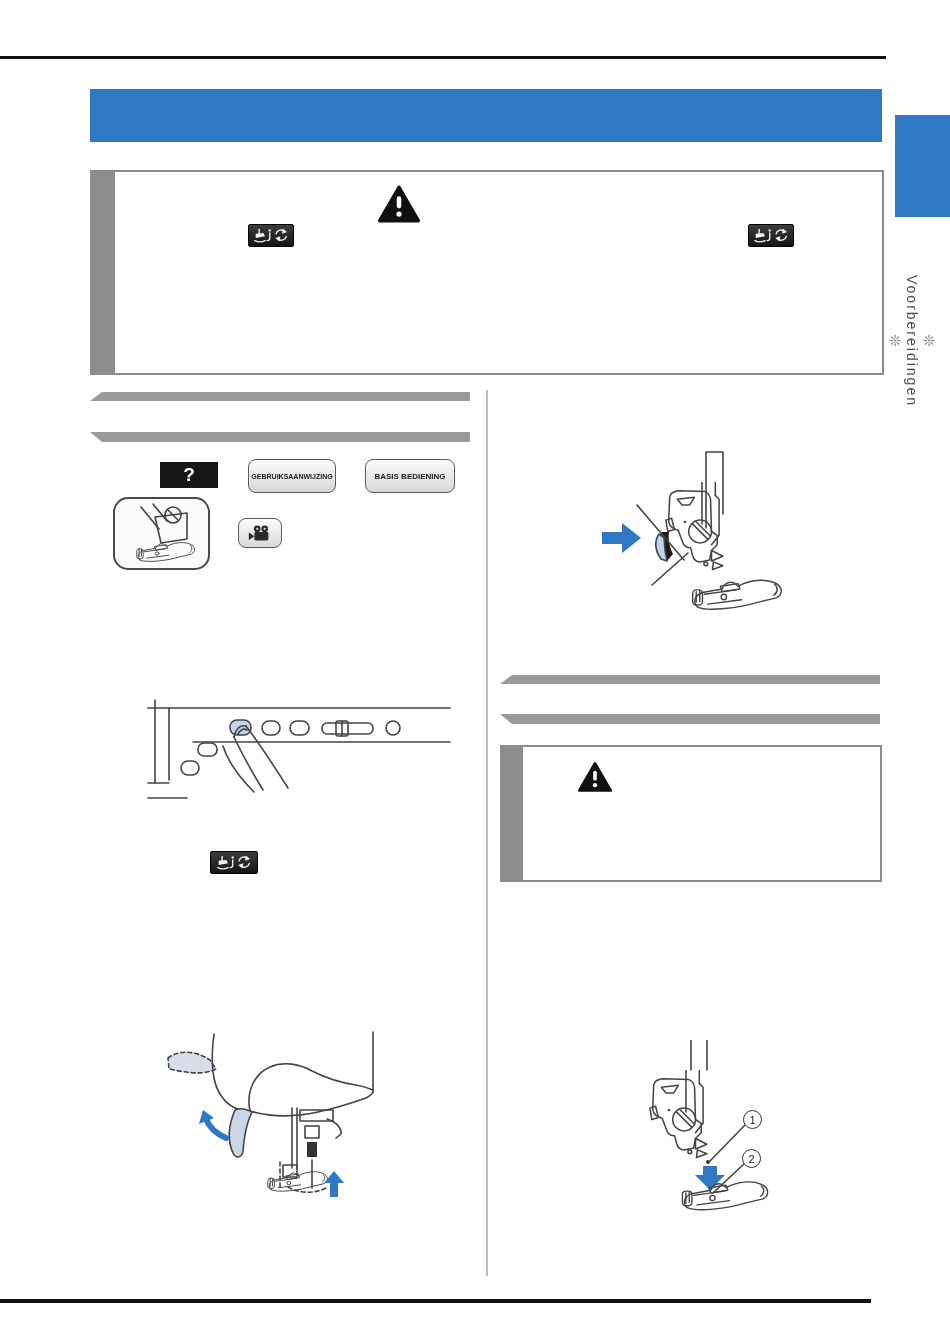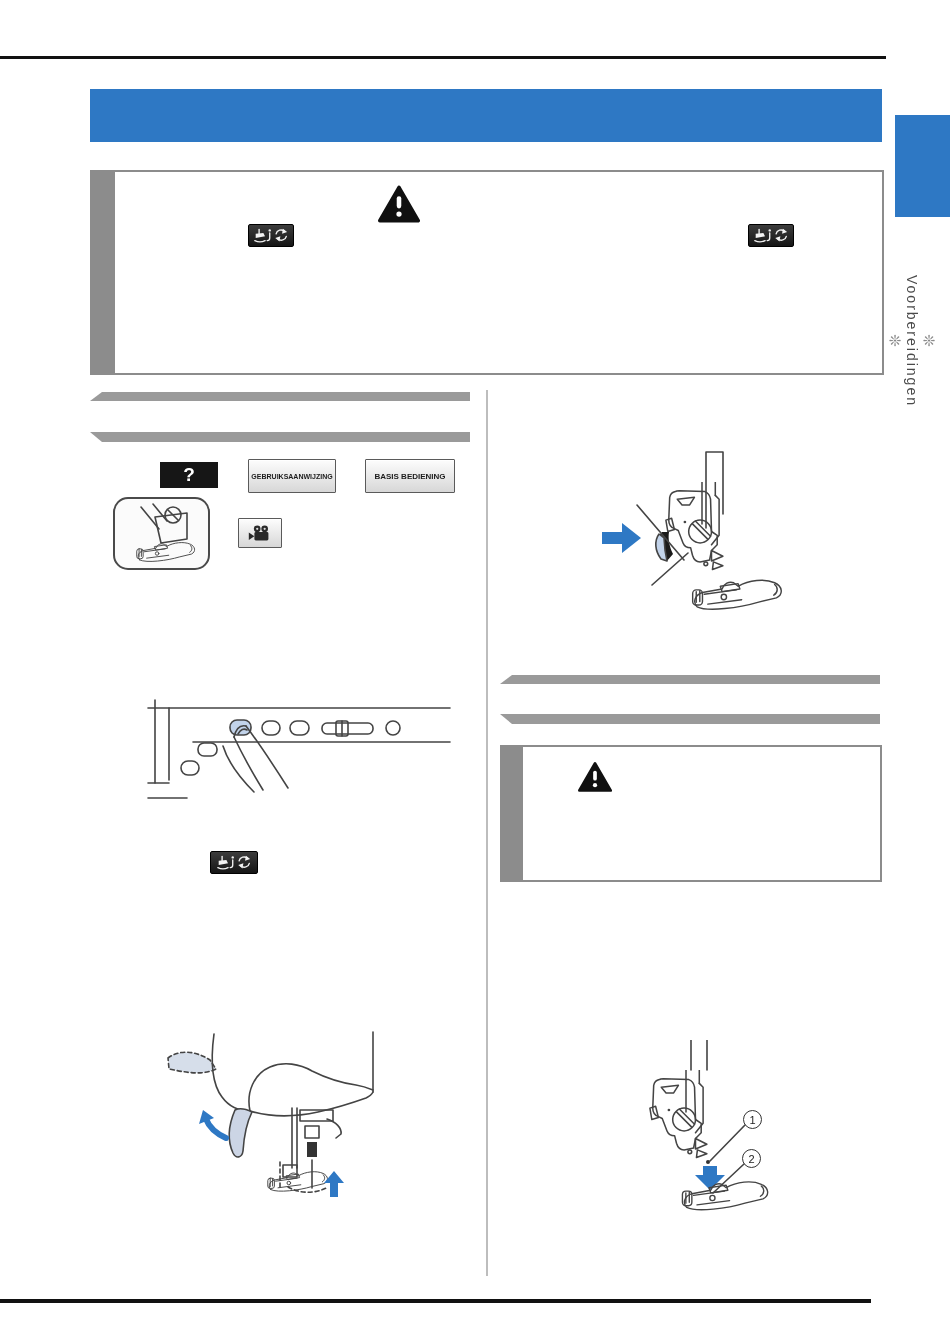--- a/index.html
+++ b/index.html
@@ -8,21 +8,21 @@
   .abs{position:absolute;}
   .rule{background:#111;}
   .accent-fill{background:var(--accent);}
   .graybar{background:var(--bar);}
   .bar-bevel-a{clip-path:polygon(12px 0,100% 0,100% 100%,0 100%);}
   .bar-bevel-b{clip-path:polygon(0 0,100% 0,100% 100%,12px 100%);}
   .caution{border:2px solid var(--cautionborder);background:#fff;}
   .caution .sidebar-strip{position:absolute;left:0;top:0;bottom:0;background:var(--cautionborder);}
   .darkbtn{background:linear-gradient(#3c3c3c,#151515);border:1px solid #000;border-radius:2px;
            display:flex;align-items:center;justify-content:center;}
-  .softbtn{background:linear-gradient(#fdfdfd,#d7d7d7);border:1px solid #5a5a5a;border-radius:1px;
+  .softbtn{background:linear-gradient(#fdfdfd,#d7d7d7);border:1px solid #5a5a5a;border-radius:8px;
            box-shadow:inset 0 1px 0 #fff;display:flex;align-items:center;justify-content:center;
            color:#1c1c1c;font-weight:bold;text-align:center;}
   .helpbtn{background:#161616;color:#fff;display:flex;align-items:center;justify-content:center;
            font-weight:bold;font-size:19px;}
   .roundicon{background:#fbfbfb;border:2px solid #4a4a4a;border-radius:15px;}
   .vert-strip{writing-mode:vertical-rl;text-orientation:mixed;display:flex;flex-direction:column;
               align-items:center;color:var(--sidetext);}
   .vert-strip .orn{font-size:15px;color:#8a8a8a;margin:6px 0;}
   .vert-strip .lbl{font-size:14px;letter-spacing:2px;margin:6px 0;}
   .ln{fill:none;stroke:#444;stroke-width:1.6;stroke-linecap:round;stroke-linejoin:round;}

